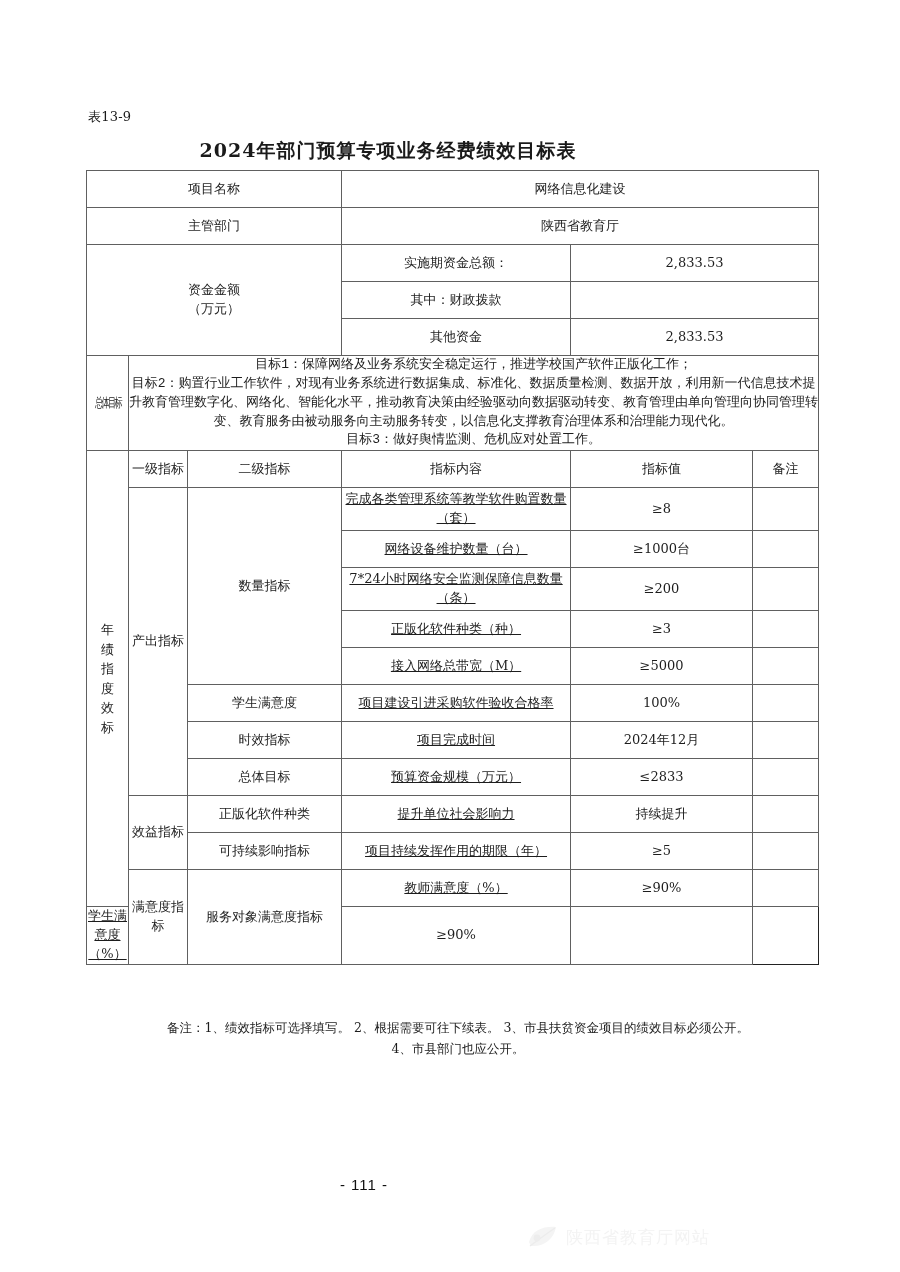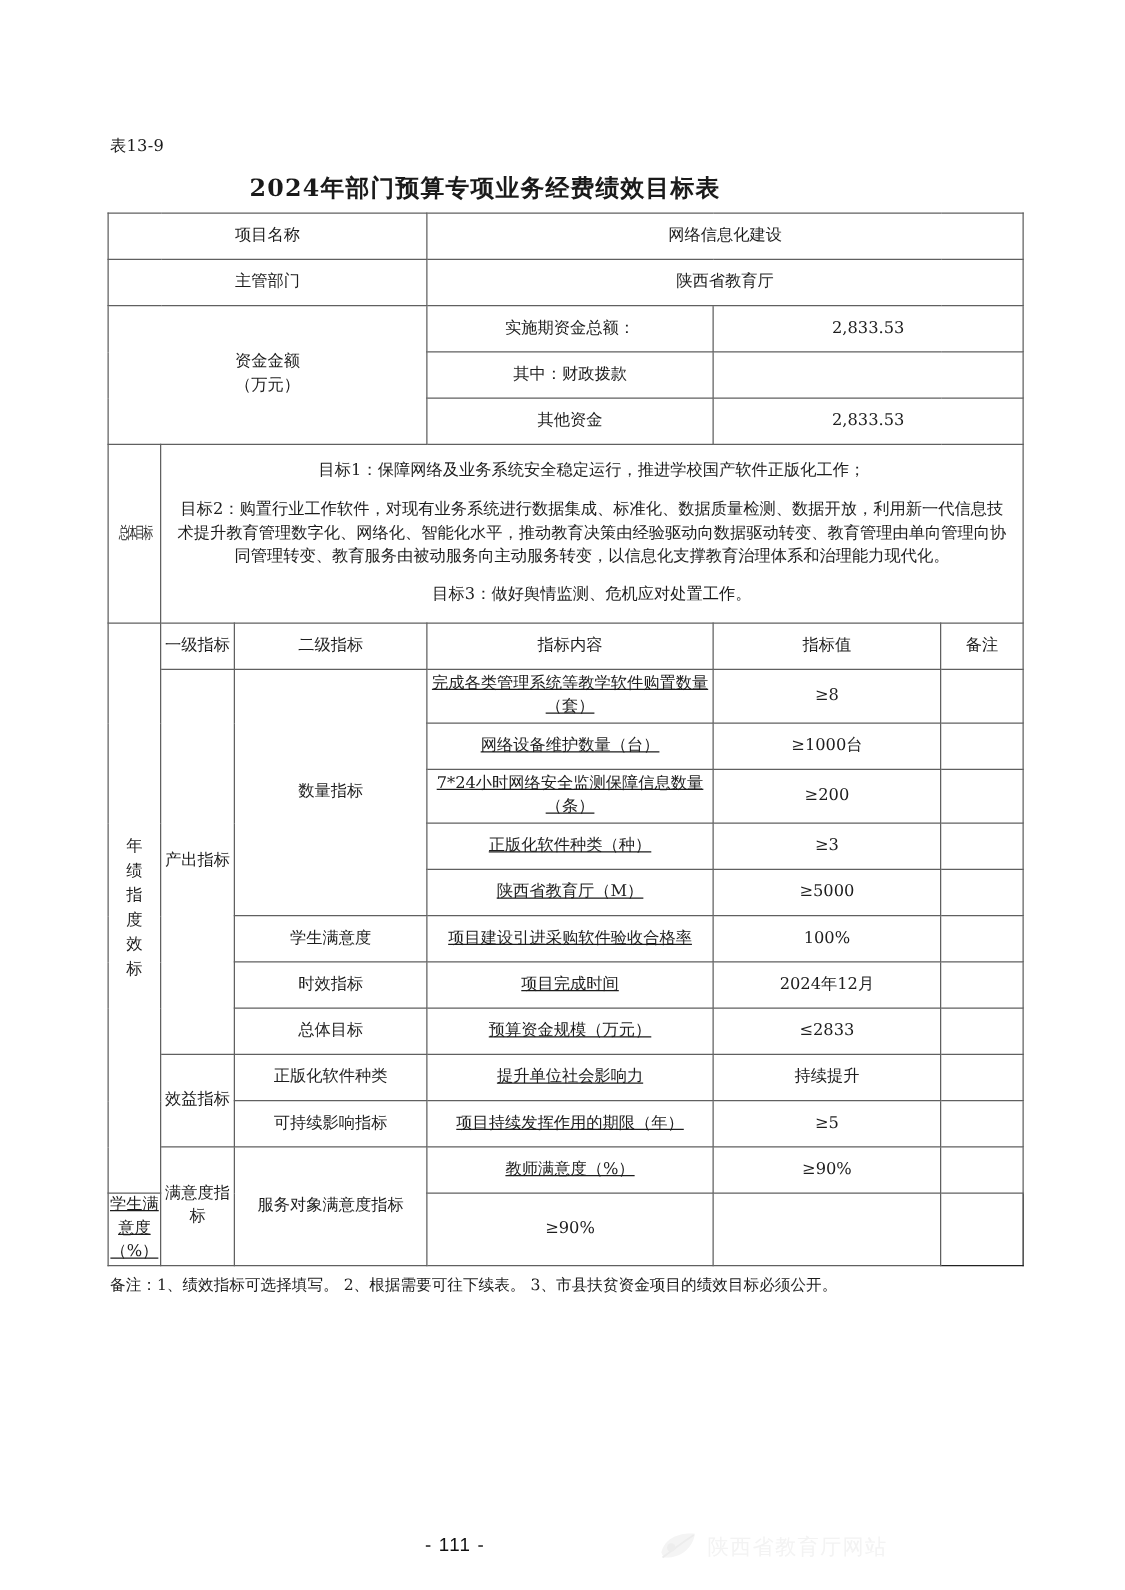--- a/index.html
+++ b/index.html
@@ -81,21 +81,21 @@
     transform: scaleX(0.62);
     white-space: nowrap;
     display: inline-block;
   }
   .obj-body {
     text-align: left;
     padding: 9px 10px 9px 10px;
     font-size: 13px;
     line-height: 1.62;
   }
-  .obj-body p { margin: 12px; text-indent: 0; }
+  .obj-body p { margin: 0; text-indent: 0; font-family: Liberation Mono, monospace; }
 
   
   .year-label {
     display: flex;
     flex-direction: column;
     flex-wrap: wrap;
     align-content: center;
     justify-content: center;
     height: 120px;
     font-size: 13px;
@@ -112,28 +112,28 @@
   .note {
     position: absolute;
     left: 88px;
     top: 1018px;
     width: 740px;
     font-size: 12.5px;
     line-height: 1.65;
     text-align: left;
     color: #1d1d1d;
   }
-  .note p { margin: 0; }
+  .note p { margin: 0; text-align: center; }
 
   
   .page-num {
     position: absolute;
     left: 0;
     right: 0;
-    top: 1228px;
+    top: 1176px;
     text-align: center;
     font-size: 15px;
     font-family: "Liberation Sans", sans-serif;
     color: #111;
     letter-spacing: 1px;
   }
 
   
   .watermark {
     position: absolute;
@@ -248,21 +248,21 @@
           <td class="lead" style="height:42px">7*24小时网络安全监测保障信息数量（条）</td>
           <td class="cell-pad">≥200</td>
           <td class="cell-pad"></td>
         </tr>
         <tr>
           <td class="lead tall">正版化软件种类（种）</td>
           <td class="cell-pad">≥3</td>
           <td class="cell-pad"></td>
         </tr>
         <tr>
-          <td class="lead tall">陕西省教育厅（M）</td>
+          <td class="lead tall">接入网络总带宽（M）</td>
           <td class="cell-pad">≥5000</td>
           <td class="cell-pad"></td>
         </tr>
 
         <tr>
           <td class="cell-pad tall">学生满意度</td>
           <td class="lead tall">项目建设引进采购软件验收合格率</td>
           <td class="cell-pad">100%</td>
           <td class="cell-pad"></td>
         </tr>
@@ -307,20 +307,21 @@
           <td class="cell-pad">≥90%</td>
           <td class="cell-pad"></td>
         </tr>
 
       </tbody>
     </table>
   </div>
 
   <div class="note">
     <p>备注：1、绩效指标可选择填写。 2、根据需要可往下续表。 3、市县扶贫资金项目的绩效目标必须公开。</p>
+    <p>4、市县部门也应公开。</p>
   </div>
 
   <div class="page-num">- 111 -</div>
 
   <div class="watermark">
     <span>
       <svg width="34" height="30" viewBox="0 0 34 30" aria-hidden="true">
         <path d="M3 20 C6 8, 18 4, 30 5 C28 17, 18 25, 5 24 Z" fill="#f4f4f4"></path>
         <path d="M4 24 C12 18, 20 12, 29 6" stroke="#ececec" stroke-width="1.4" fill="none"></path>
         <circle cx="11" cy="16" r="3.4" fill="#ededed"></circle>

